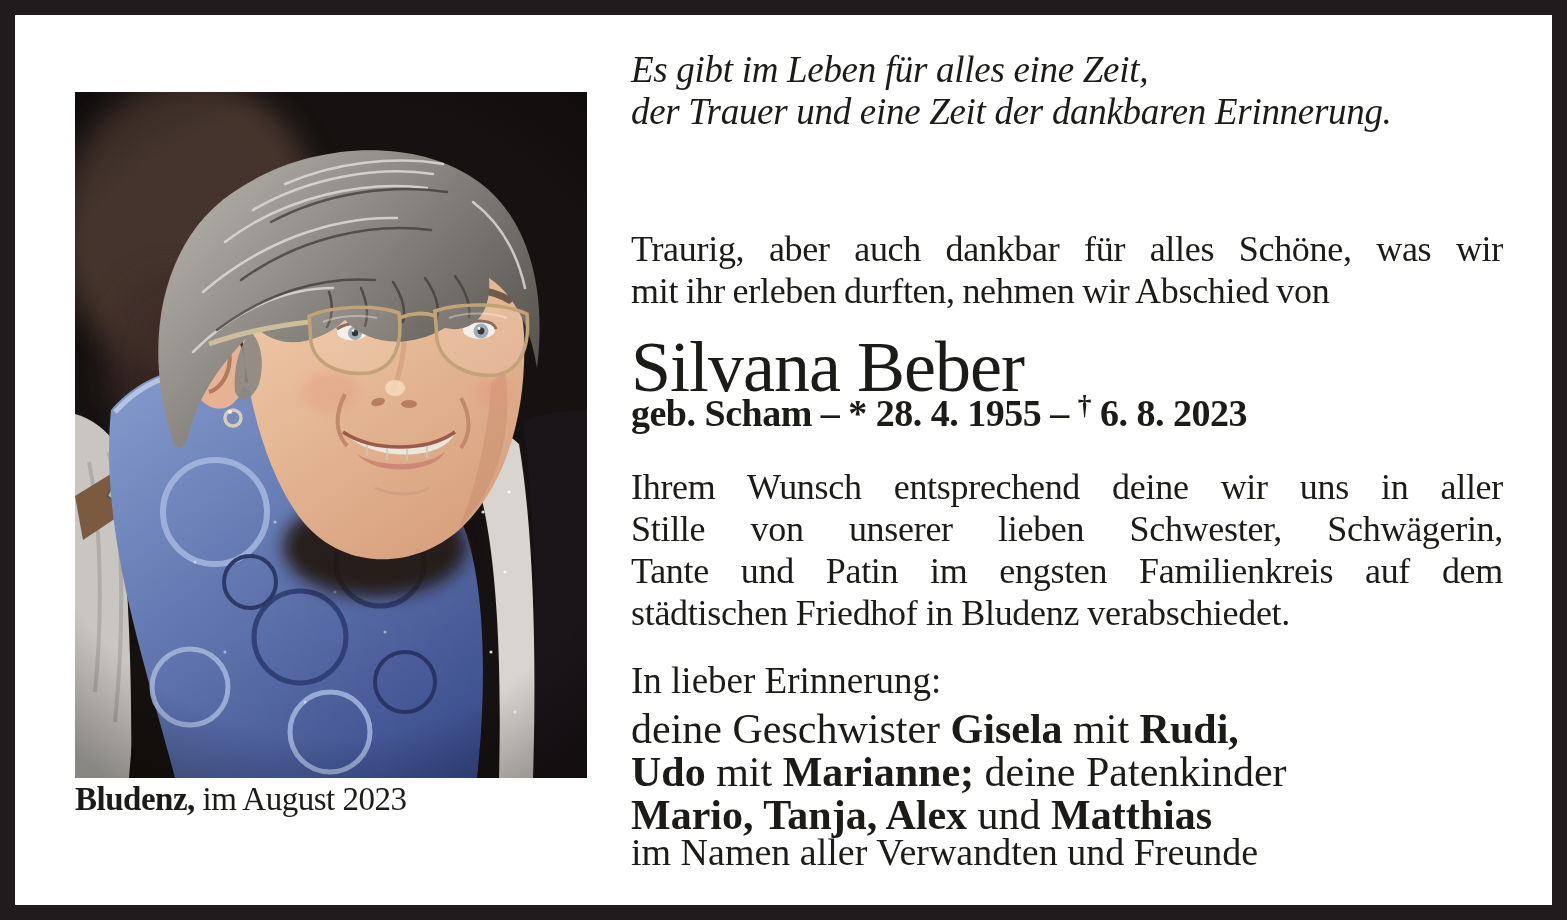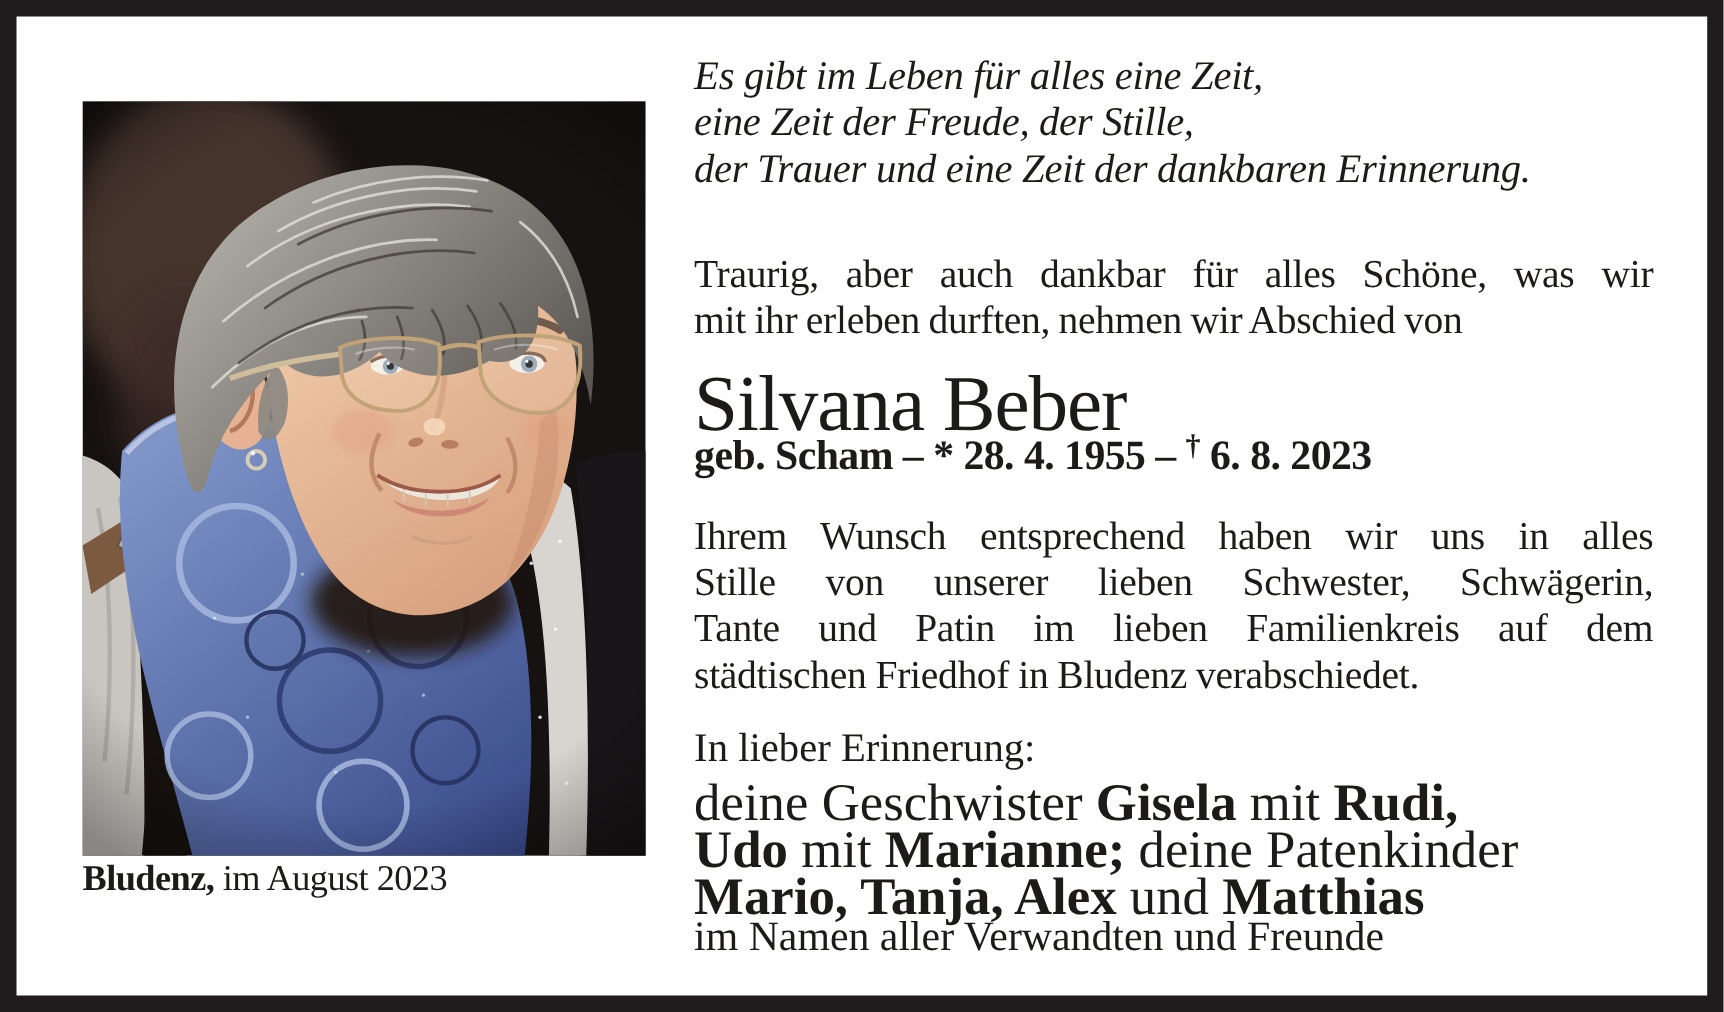--- a/index.html
+++ b/index.html
@@ -30,21 +30,21 @@
   .line { white-space:nowrap; }
   .jl { text-align:justify; text-align-last:justify; }
 
   .quote    { top:34px;  font-style:italic; font-size:37px; line-height:42px; letter-spacing:-0.3px; }
   .announce { top:193px; font-size:36px; line-height:42px; letter-spacing:-0.3px; word-spacing:-1px;margin-top:20px; }
   .name     { top:300px; font-size:72px; line-height:80px; letter-spacing:-1px; white-space:nowrap;margin-top:12px; }
   .geb      { top:375px; font-size:38px; font-weight:700; letter-spacing:-0.5px; white-space:nowrap; }
   .dagger   { font-size:0.72em; vertical-align:0.45em; }
   .farewell { top:451px; font-size:36px; line-height:42px; letter-spacing:-0.3px; word-spacing:-0.5px; }
   .memory   { top:644px; font-size:37px; }
-  .mourners { top:693px; font-size:48px; line-height:43px; }
+  .mourners { top:693px; font-size:42px; line-height:43px; }
   .closing  { top:815px; font-size:38px; }
 </style>
 </head>
 <body>
 
 <div class="card">
 
   <figure class="photo">
     <svg viewBox="0 0 512 686" preserveAspectRatio="none">
       <defs>
@@ -218,37 +218,36 @@
       <rect width="512" height="686" fill="url(#gVig)"></rect>
     </svg>
   </figure>
 
   <div class="caption"><span class="b">Bludenz,</span><span> im August 2023</span></div>
 
   <div class="col">
 
     <div class="block quote">
       <div class="line">Es gibt im Leben für alles eine Zeit,</div>
-      <div class="line">eine Zeit der Freude, der Stille,</div>
       <div class="line">der Trauer und eine Zeit der dankbaren Erinnerung.</div>
     </div>
 
     <div class="block announce">
       <div class="line jl">Traurig, aber auch dankbar für alles Schöne, was wir</div>
       <div class="line">mit ihr erleben durften, nehmen wir Abschied von</div>
     </div>
 
     <h1 class="block name">Silvana Beber</h1>
 
     <div class="block geb"><span>geb. Scham – </span><span>*</span><span> 28. 4. 1955 – </span><span class="dagger">†</span><span> 6. 8. 2023</span></div>
 
     <div class="block farewell">
-      <div class="line jl">Ihrem Wunsch entsprechend haben wir uns in alles</div>
+      <div class="line jl">Ihrem Wunsch entsprechend deine wir uns in aller</div>
       <div class="line jl">Stille von unserer lieben Schwester, Schwägerin,</div>
-      <div class="line jl">Tante und Patin im lieben Familienkreis auf dem</div>
+      <div class="line jl">Tante und Patin im engsten Familienkreis auf dem</div>
       <div class="line">städtischen Friedhof in Bludenz verabschiedet.</div>
     </div>
 
     <div class="block memory">In lieber Erinnerung:</div>
 
     <div class="block mourners">
       <div class="line"><span>deine Geschwister </span><span class="b">Gisela</span><span> mit </span><span class="b">Rudi,</span></div>
       <div class="line"><span class="b">Udo</span><span> mit </span><span class="b">Marianne;</span><span> deine Patenkinder</span></div>
       <div class="line"><span class="b">Mario, Tanja, Alex</span><span> und </span><span class="b">Matthias</span></div>
     </div>

